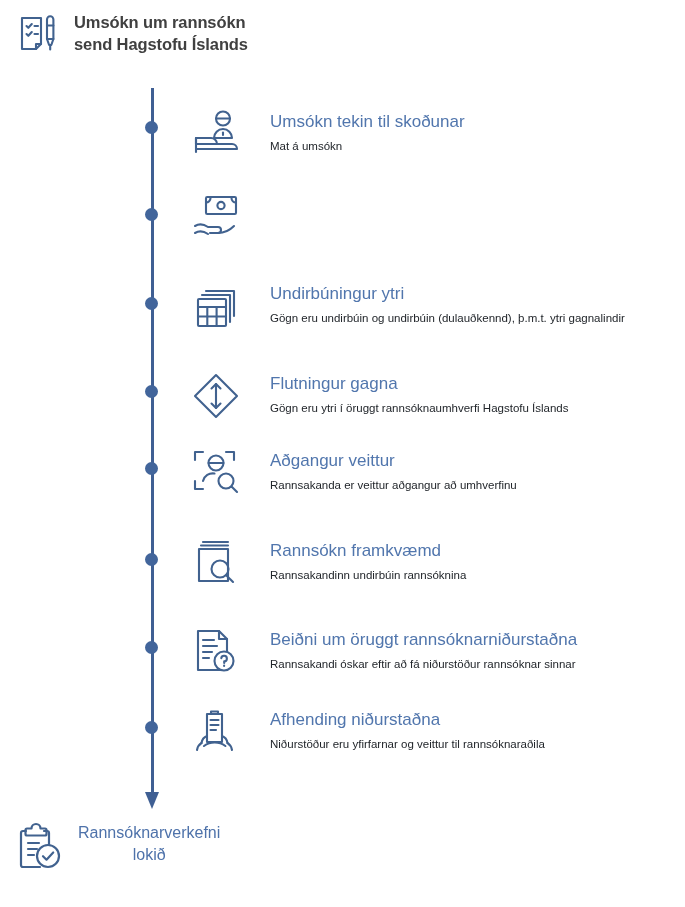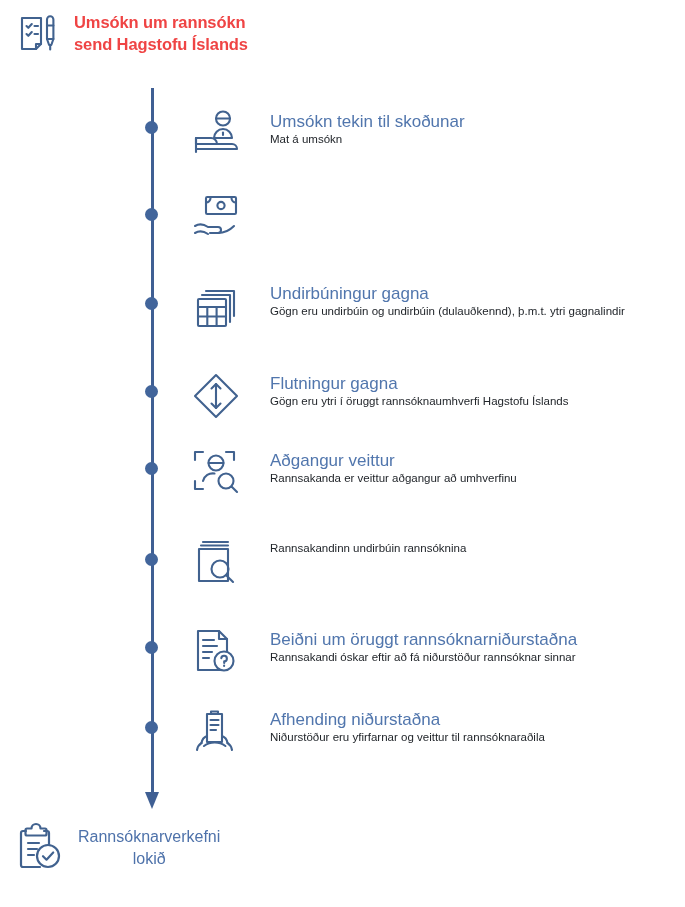--- a/index.html
+++ b/index.html
@@ -27,21 +27,21 @@
   #header .hdr-icon {
     width: 48px;
     height: 48px;
     flex: 0 0 48px;
     display: block;
   }
   #header .hdr-title {
     font-size: 16.5px;
     font-weight: bold;
     line-height: 1.32;
-    color: #ef4444;
+    color: #404040;
     letter-spacing: -0.1px;
     white-space: pre-line;
   }
 
   
   #spine {
     position: absolute;
     left: 145px;
     top: 88px;
     width: 16px;
@@ -95,30 +95,30 @@
     font-size: 17px;
     font-weight: normal;
     color: #5176ad;
     line-height: 1.2;
     white-space: nowrap;
   }
   .step .step-sub {
     font-size: 11.5px;
     color: #22262b;
     line-height: 1.3;
+    margin-top: 7px;
     white-space: nowrap;
   }
 
   
   #footer {
     position: absolute;
     left: 14px;
     top: 822px;
     display: flex;
-    align-items: center;
     gap: 12px;
   }
   #footer .ftr-icon {
     width: 52px;
     height: 52px;
     flex: 0 0 52px;
     display: block;
   }
   #footer .ftr-title {
     font-size: 16px;
@@ -202,21 +202,21 @@
       <path d="M16 11 H44 V36"></path>
       <path d="M12 15 H40 V42"></path>
       <rect x="8" y="19" width="28" height="27" rx="1"></rect>
       <line x1="8" y1="27" x2="36" y2="27"></line>
       <line x1="8" y1="36.5" x2="36" y2="36.5"></line>
       <line x1="17.3" y1="27" x2="17.3" y2="46"></line>
       <line x1="26.6" y1="27" x2="26.6" y2="46"></line>
     </svg>
   </span>
   <div class="step-text">
-    <div class="step-title">Undirbúningur gagna</div>
+    <div class="step-title">Undirbúningur ytri</div>
     <div class="step-sub">Gögn eru undirbúin og undirbúin (dulauðkennd), þ.m.t. ytri gagnalindir</div>
   </div>
 </div>
 
 <div class="step" style="top:370px">
   <span class="step-icon">
     <svg viewBox="0 0 58 56" width="58" height="56" fill="none" stroke="#41628f" stroke-width="2.1" stroke-linecap="round" stroke-linejoin="round">
       <path d="M26 5 L47 26 L26 47 L5 26 Z"></path>
       <line x1="26" y1="14" x2="26" y2="38"></line>
       <path d="M21.5 18.5 L26 14 L30.5 18.5"></path>
@@ -252,20 +252,21 @@
   <span class="step-icon">
     <svg viewBox="0 0 58 56" width="58" height="56" fill="none" stroke="#41628f" stroke-width="2.1" stroke-linecap="round" stroke-linejoin="round">
       <path d="M13 5 H38"></path>
       <path d="M11 8.5 H38"></path>
       <path d="M9 12 H38 V44 H9 Z"></path>
       <circle cx="30" cy="32" r="8.5"></circle>
       <line x1="36.2" y1="38.2" x2="43" y2="45"></line>
     </svg>
   </span>
   <div class="step-text">
+    <div class="step-title">Rannsókn framkvæmd</div>
     <div class="step-sub">Rannsakandinn undirbúin rannsóknina</div>
   </div>
 </div>
 
 <div class="step" style="top:626px">
   <span class="step-icon">
     <svg viewBox="0 0 58 56" width="58" height="56" fill="none" stroke="#41628f" stroke-width="2.1" stroke-linecap="round" stroke-linejoin="round">
       <path d="M8 5 H29 L37 13 V44 H8 Z"></path>
       <path d="M29 5 V13 H37"></path>
       <line x1="13" y1="14" x2="24" y2="14"></line>

